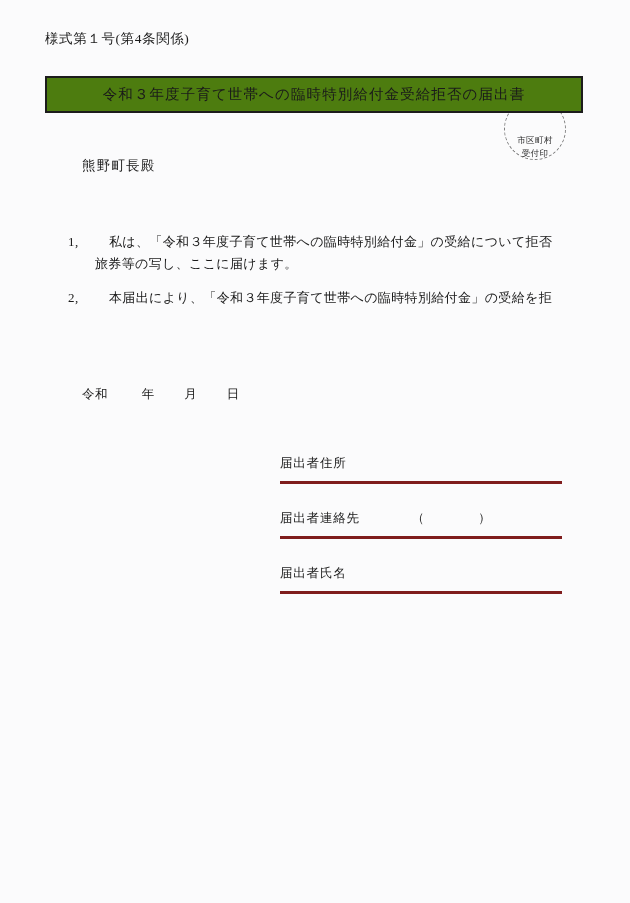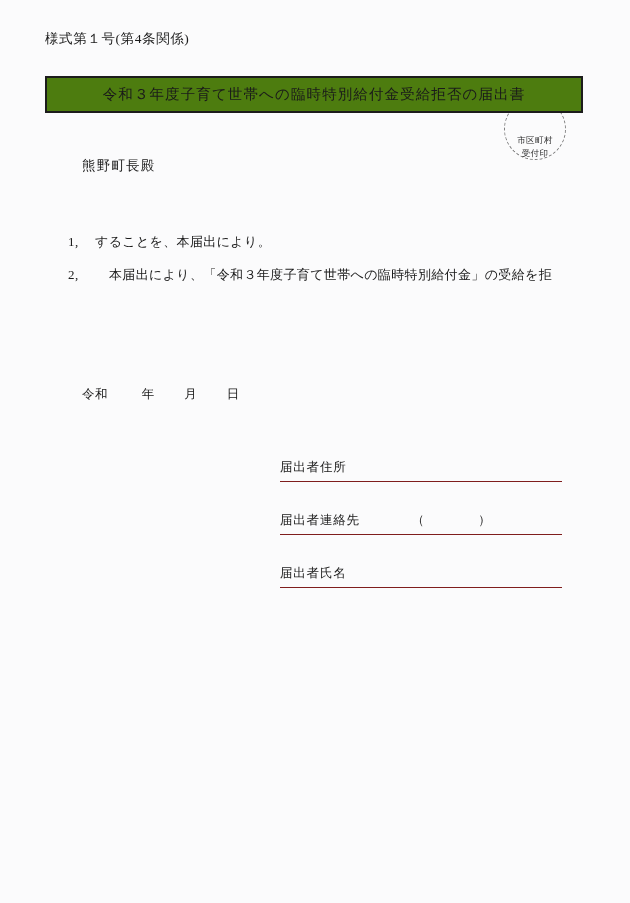--- a/index.html
+++ b/index.html
@@ -143,23 +143,23 @@
   .sig-fields {
     position: absolute;
     left: 280px;
     top: 455px;
     width: 282px;
   }
   .sig-row {
     position: relative;
     height: 26px;
     margin-bottom: 26px;
-    border-bottom: 1px solid #7f1d1d;
-    display: flex;
-    align-items: center;
+    border-bottom: 3px solid #7f1d1d;
+    display: flex;
+    align-items: flex-start;
     white-space: nowrap;
   }
   .sig-label {
     font-size: 12.5px;
     letter-spacing: 0.8px;
     padding-bottom: 2px;
   }
   .sig-paren {
     font-size: 12.5px;
     letter-spacing: 0.8px;
@@ -217,21 +217,22 @@
     <span class="title-text">令和３年度子育て世帯への臨時特別給付金受給拒否の届出書</span>
   </div>
 
   <div class="addressee">熊野町長殿</div>
 
   <div class="clauses">
 
     <div class="clause">
       <div class="clause-number">1,</div>
       <div class="clause-body">
-        <div class="clause-line">することを、本届出により。</div>
+        <div class="clause-line indent-first">私は、「令和３年度子育て世帯への臨時特別給付金」の受給について拒否</div>
+        <div class="clause-line">旅券等の写し、ここに届けます。</div>
       </div>
     </div>
 
     <div class="clause">
       <div class="clause-number">2,</div>
       <div class="clause-body">
         <div class="clause-line indent-first">本届出により、「令和３年度子育て世帯への臨時特別給付金」の受給を拒</div>
       </div>
     </div>
 

